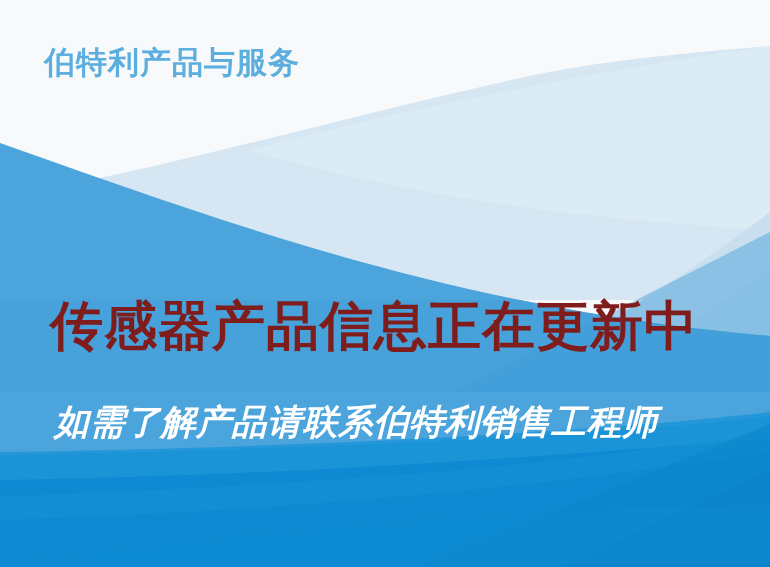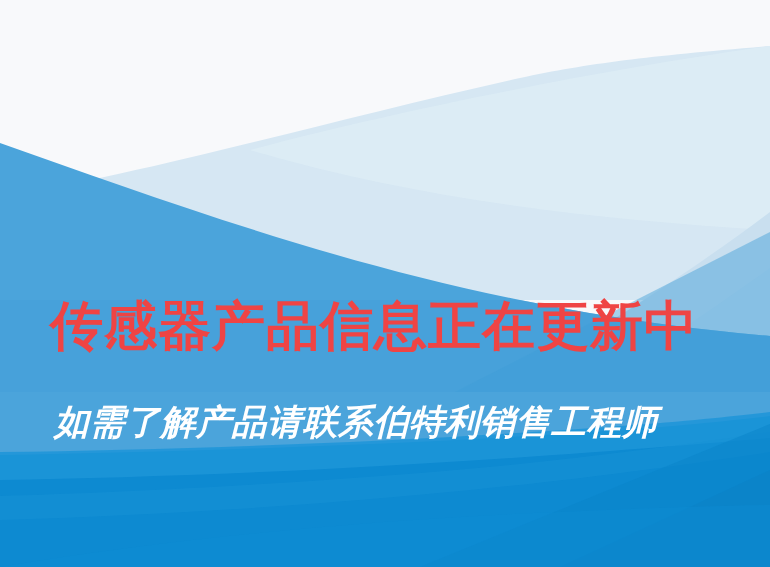--- a/index.html
+++ b/index.html
@@ -39,21 +39,21 @@
     line-height: 1.1;
     white-space: nowrap;
   }
   #main-headline {
     position: absolute;
     left: 50px;
     top: 296px;
     font-size: 53px;
     font-weight: bold;
     letter-spacing: 1px;
-    color: #ef4444;
+    color: #7f1d1d;
     line-height: 1.12;
     white-space: nowrap;
   }
   #sub-headline {
     position: absolute;
     left: 54px;
     top: 402px;
     font-size: 35px;
     font-weight: bold;
     letter-spacing: 0.5px;
@@ -94,19 +94,20 @@
 
     <path d="M770,424 L770,567 L420,567 Z" fill="#0A83C9" opacity="0.5"></path>
 
     <path d="M770,470 L770,567 L560,567 Z" fill="#0A80C6" opacity="0.45"></path>
 
     <path d="M0,567 C160,540 360,520 560,512 C650,508 720,506 770,505 L770,567 Z" fill="#0E8CD2" opacity="0.45"></path>
 
   </svg>
 
   <div class="text-layer">
+    <div id="header-title">伯特利产品与服务</div>
 
     <div id="main-headline">传感器产品信息正在更新中</div>
 
     <div id="sub-headline">如需了解产品请联系伯特利销售工程师</div>
   </div>
 
 </div>
 
 </body></html>

